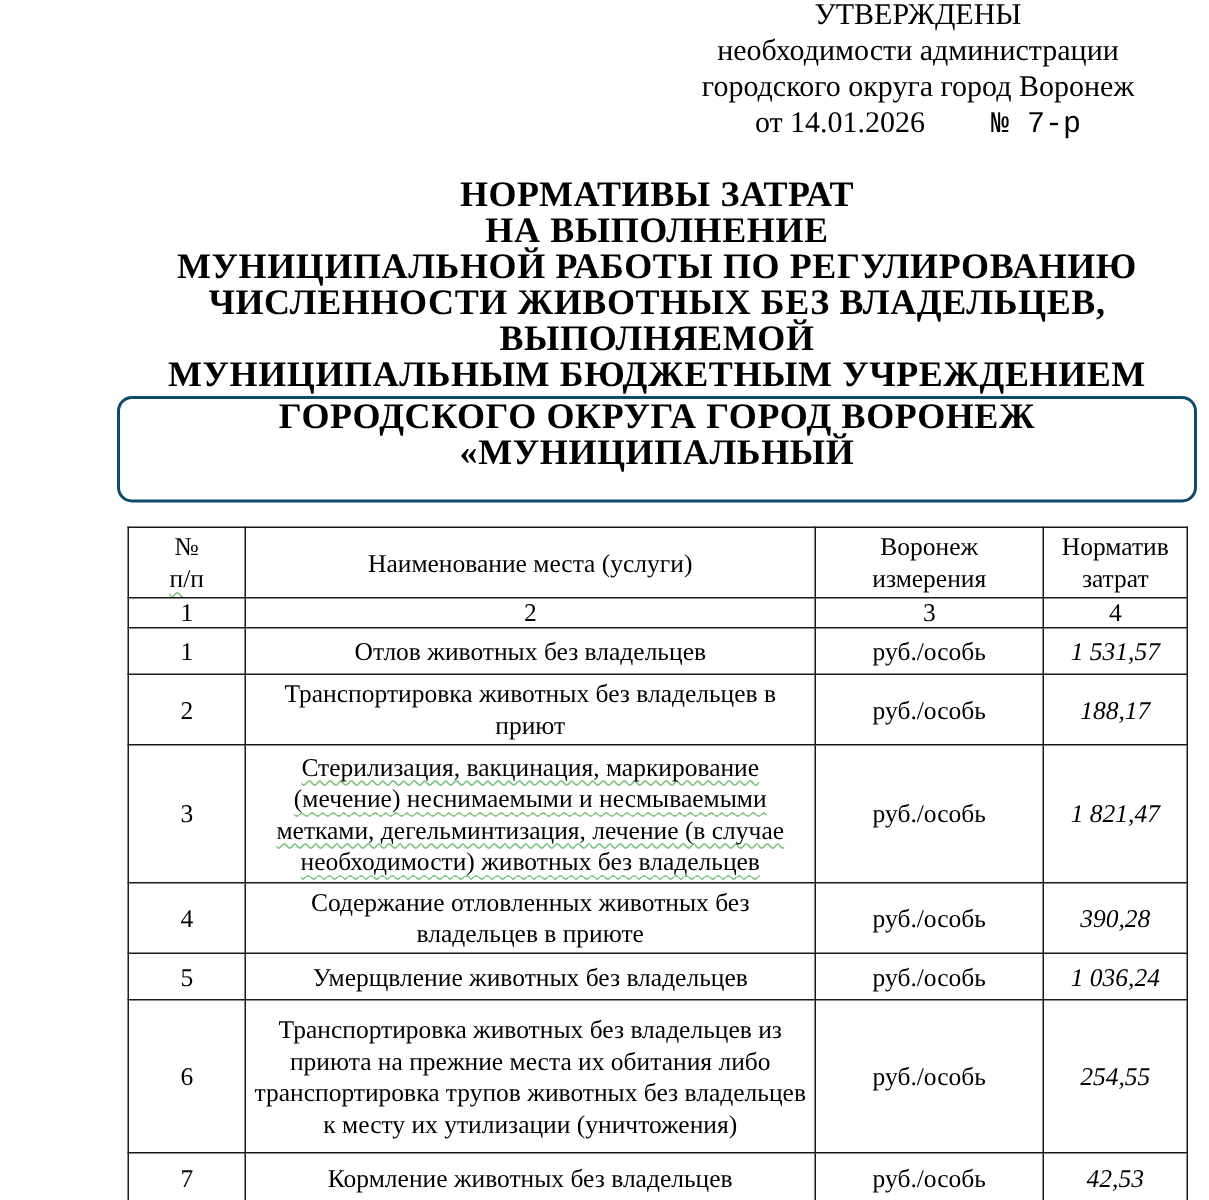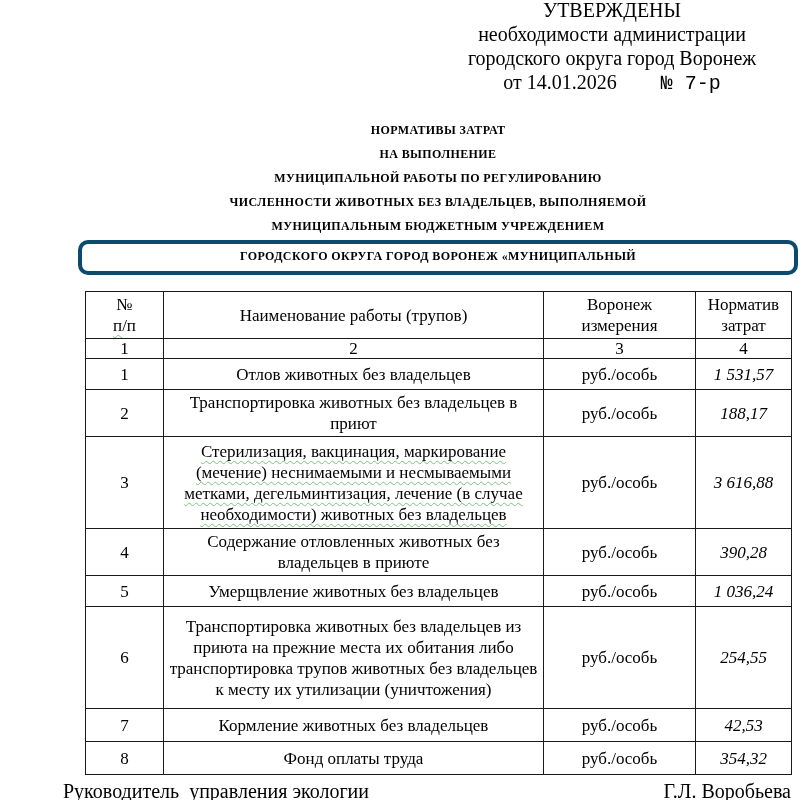--- a/index.html
+++ b/index.html
@@ -16,29 +16,29 @@
     text-align: center;
     font-size: 20px;
     line-height: 24px;
   }
   .approval .gap { margin-left: 44px; font-family: Liberation Mono, monospace; }
   .doc { width: 706px; margin-left: 85px; }
   .title {
     margin-top: 22px;
     text-align: center;
     font-weight: bold;
-    font-size: 12px;
+    font-size: 24px;
     line-height: 24px;
     letter-spacing: 0.4px;
   }
   .red-box {
-    border: 4px solid #0c4a6e;
+    border: 2px solid #0c4a6e;
     border-radius: 10px;
     margin: 2px -7px 16px;
-    padding: 0 2px 3px;
+    padding: 0 2px 19px;
   }
   table.norms {
     border-collapse: collapse;
     width: 706px;
     margin-top: 8px;
     table-layout: fixed;
     font-size: 17px;
   }
   table.norms td {
     border: 1.5px solid #1a1a1a;
@@ -108,21 +108,21 @@
           <col style="width:380px">
           <col style="width:152px">
           <col style="width:96px">
       </colgroup>
       <tbody>
         <tr class="head">
           <td>
             <div>№</div>
             <div><span class="misspelled">п</span><span>/п</span></div>
           </td>
-          <td>Наименование работы (трупов)</td>
+          <td>Наименование места (услуги)</td>
           <td>
             <div>Воронеж</div>
             <div>измерения</div>
           </td>
           <td>
             <div>Норматив</div>
             <div>затрат</div>
           </td>
         </tr>
         <tr class="idx">
@@ -140,21 +140,21 @@
         <tr class="r2">
           <td class="c-num">2</td>
           <td class="c-name"><span>Транспортировка животных без владельцев в приют</span></td>
           <td class="c-unit">руб./особь</td>
           <td class="c-val">188,17</td>
         </tr>
         <tr class="r3">
           <td class="c-num">3</td>
           <td class="c-name"><span class="misspelled">Стерилизация, вакцинация, маркирование (мечение) неснимаемыми и несмываемыми метками, дегельминтизация, лечение (в случае необходимости) животных без владельцев</span></td>
           <td class="c-unit">руб./особь</td>
-          <td class="c-val">3 616,88</td>
+          <td class="c-val">1 821,47</td>
         </tr>
         <tr class="r4">
           <td class="c-num">4</td>
           <td class="c-name"><span>Содержание отловленных животных без владельцев в приюте</span></td>
           <td class="c-unit">руб./особь</td>
           <td class="c-val">390,28</td>
         </tr>
         <tr class="r5">
           <td class="c-num">5</td>
           <td class="c-name"><span>Умерщвление животных без владельцев</span></td>

